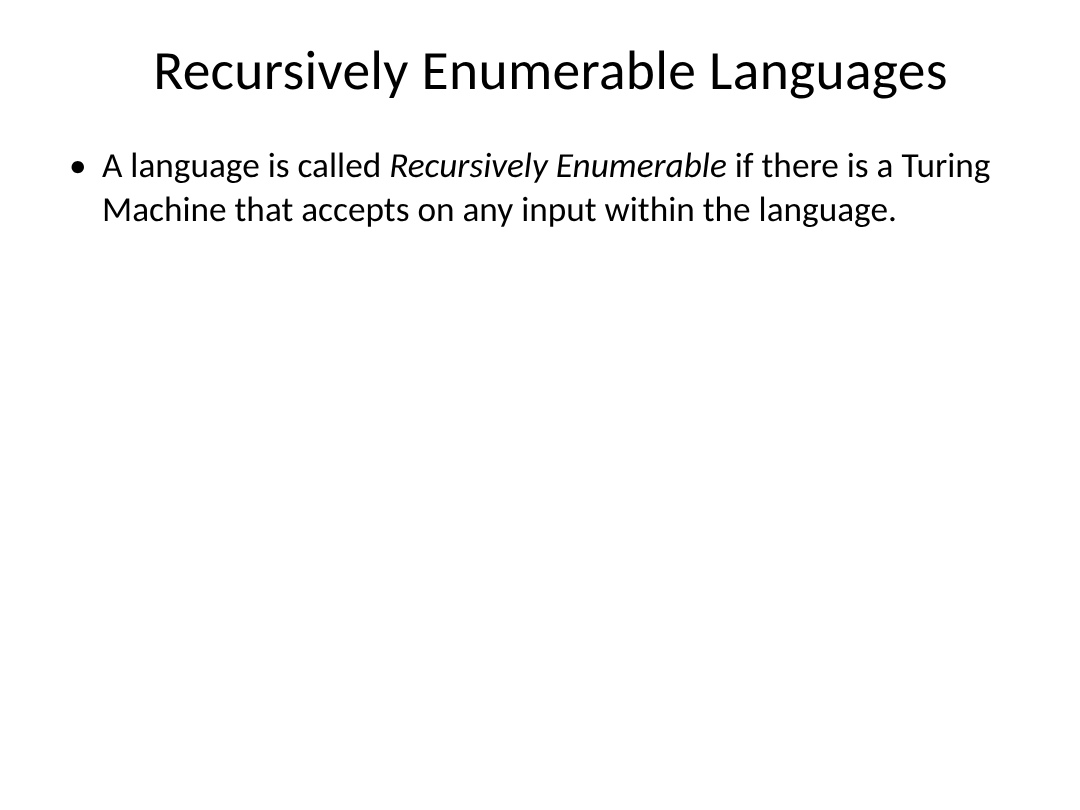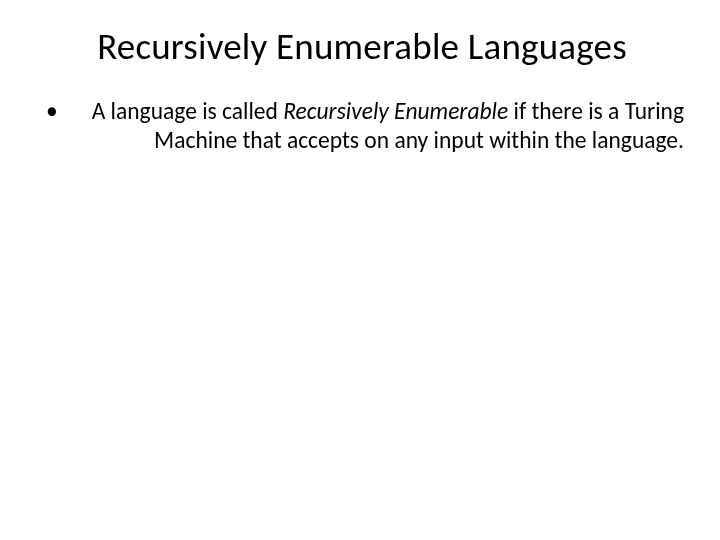--- a/index.html
+++ b/index.html
@@ -1,19 +1,19 @@
 <!DOCTYPE html>
 <html><head>
 <meta charset="utf-8">
 <style>
   * { margin: 0; padding: 0; box-sizing: border-box; }
   html, body { width: 720px; height: 540px; background: #fff; font-family: Calibri, "Segoe UI", Arial, sans-serif; color: #000; }
-  .slide { width: 720px; height: 540px; padding: 24px 36px 40px 40px; }
+  .slide { width: 720px; height: 540px; padding: 24px 26px 40px 40px; }
   .title { font-size: 37px; font-weight: 400; text-align: center; margin-bottom: 28px; letter-spacing: 0.2px; }
-  .body { font-size: 23.5px; line-height: 1.25; text-align: right; }
+  .body { font-size: 23.5px; line-height: 1.25; }
   ul { list-style: none; padding-left: 28px; }
   li { position: relative; margin-bottom: 8px; }
   li::before { content: "•"; position: absolute; left: -22px; top: 0; }
   .italic { font-style: italic; }
   .underline { text-decoration: underline; }
 </style>
 </head>
 <body>
 
 <div class="slide">

